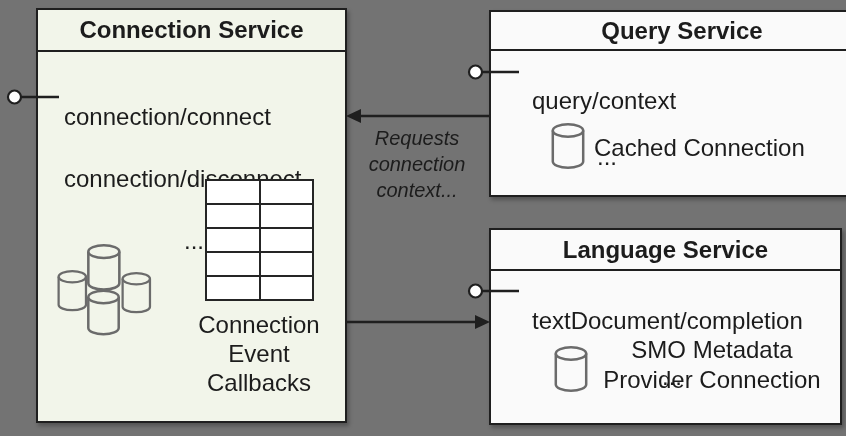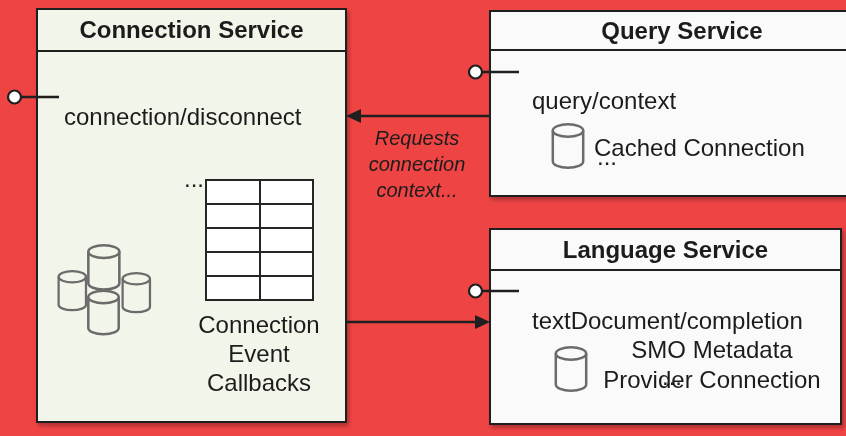--- a/index.html
+++ b/index.html
@@ -1,17 +1,17 @@
 <!DOCTYPE html>
 <html style="--connection-fill: #f2f5ea; --service-fill: #fafafa; --border: #1f1f1f; --cylinder-stroke: #6b6b6b; --text: #1c1c1c;"><head>
 <meta charset="utf-8">
 <style>
   html,body{margin:0;padding:0;background:#ffffff;}
   #stage{
-    position:relative;width:846px;height:436px;background:#ef4444;
+    position:relative;width:846px;height:436px;background:#737373;
     font-family:"Liberation Sans",sans-serif;color:var(--text,#1c1c1c);
     overflow:hidden;
   }
   .box{
     position:absolute;border:2px solid var(--border,#1f1f1f);
     box-shadow:2px 3px 4px rgba(0,0,0,0.28);
     box-sizing:border-box;
   }
   .box.green{background:var(--connection-fill,#f2f5ea);}
   .box.white{background:var(--service-fill,#fafafa);}
@@ -54,20 +54,21 @@
     </g>
   </defs>
 </svg>
 
 <div id="stage">
 
   <div class="box green" style="left:36px;top:8px;width:311px;height:415px;">
     <div class="box-header" style="height:40px;">Connection Service</div>
 
     <div class="txt" style="left:26px;top:60px;width:290px;">
+      <div>connection/connect</div>
       <div>connection/disconnect</div>
       <div class="ellipsis-line" style="width:260px;">...</div>
     </div>
 
 
     <svg class="cyl on-green" style="position:absolute;left:17px;top:234px;" width="100" height="94" viewBox="0 0 100 94">
       <use href="#cyl-shape" transform="translate(2,26) scale(0.9)"></use>
       <use href="#cyl-shape" transform="translate(66,28) scale(0.9)"></use>
       <use href="#cyl-shape" transform="translate(31.5,0) scale(1.02)"></use>
       <use href="#cyl-shape" transform="translate(31.5,45.5) scale(1.0)"></use>

